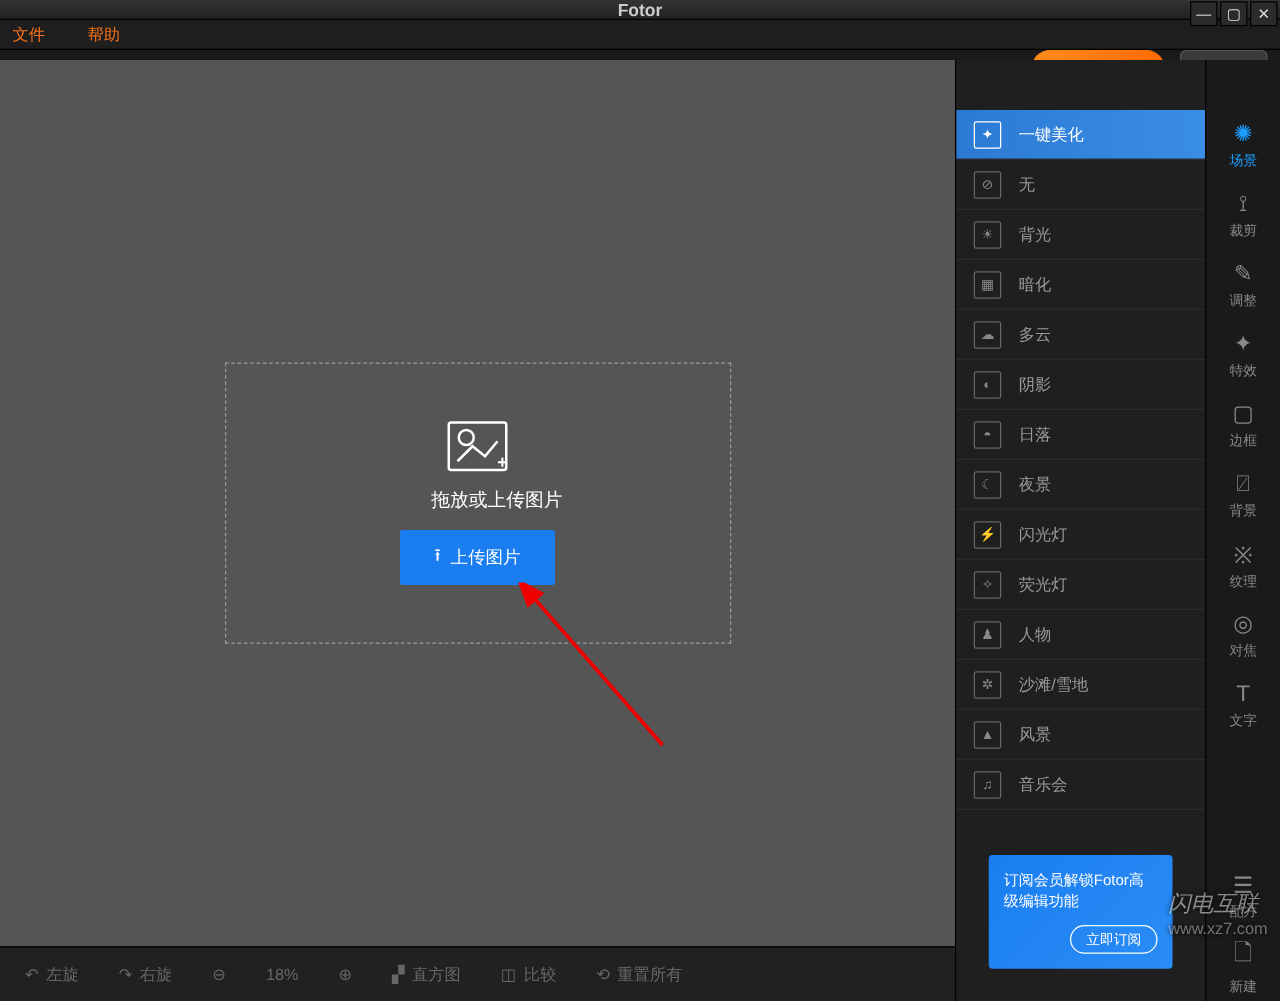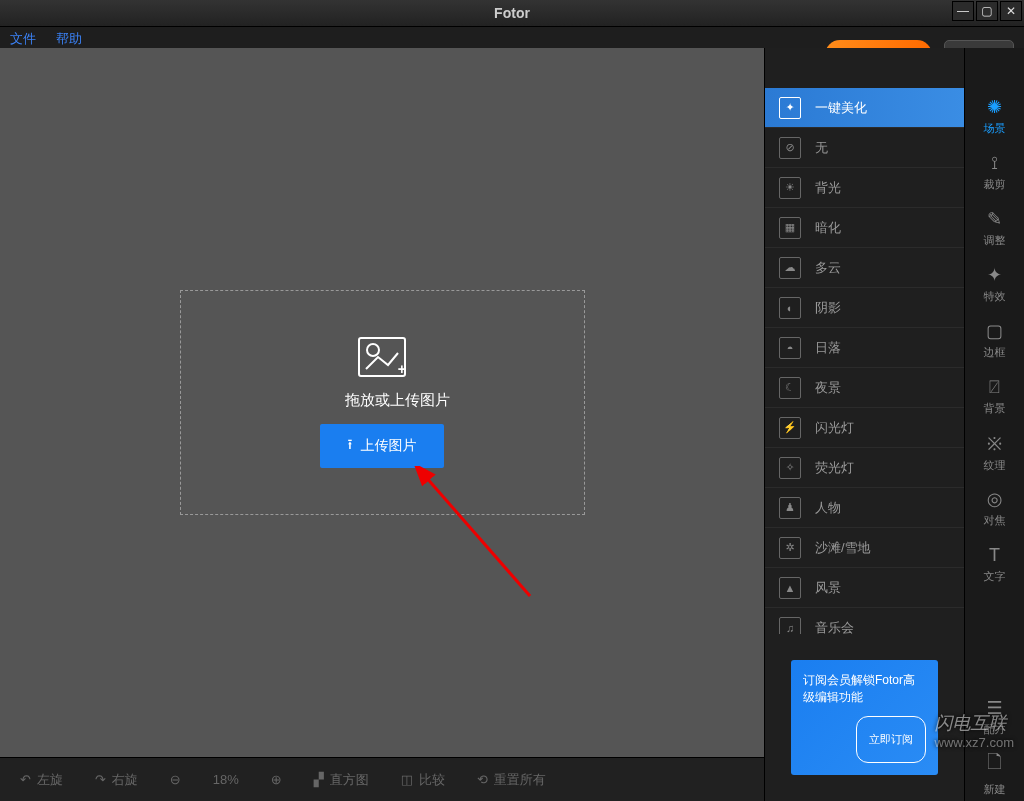--- a/index.html
+++ b/index.html
@@ -1,23 +1,23 @@
 <!DOCTYPE html>
 <html><head>
 <meta charset="utf-8">
 <style>
 * { margin: 0; padding: 0; box-sizing: border-box; font-family: "Microsoft YaHei", Arial, sans-serif; }
 body { width: 1024px; height: 801px; background: #1a1a1a; color: #ccc; overflow: hidden; position: relative; }
 
-.titlebar { height: 27px; background: linear-gradient(#333,#222); display: flex; align-items: center; justify-content: center; position: relative; border-bottom: 1px solid #000; }
+.titlebar { height: 16px; background: linear-gradient(#333,#222); display: flex; align-items: center; justify-content: center; position: relative; border-bottom: 1px solid #000; }
 .titlebar .title { color: #ccc; font-size: 14px; font-weight: bold; }
 .win-ctrls { position: absolute; right: 2px; top: 1px; display: flex; gap: 2px; }
 .win-btn { width: 22px; height: 20px; background: #2b2b2b; border: 1px solid #000; display: flex; align-items: center; justify-content: center; color: #ddd; font-size: 12px; }
 
-.menubar { height: 24px; background: #1e1e1e; display: flex; align-items: center; padding: 0 10px; gap: 20px; font-size: 13px; color: #3b82f6; border-bottom: 1px solid #000; }
+.menubar { height: 24px; background: #1e1e1e; display: flex; align-items: center; padding: 0 10px; gap: 34px; font-size: 13px; color: #f97316; border-bottom: 1px solid #000; }
 .menubar span { cursor: default; }
 
 .topright { position: absolute; right: 10px; top: 40px; display: flex; gap: 12px; align-items: center; }
 .pro-btn { background: linear-gradient(90deg,#ff8c1a,#ff6a00); color: #fff; height: 30px; padding: 0 18px; border-radius: 15px; display: flex; align-items: center; gap: 6px; font-size: 13px; font-weight: bold; }
 .home-btn { background: #3a3a3a; color: #ddd; height: 30px; padding: 0 14px; border-radius: 5px; display: flex; align-items: center; gap: 6px; font-size: 13px; border: 1px solid #555; }
 
 .main { position: absolute; top: 48px; left: 0; right: 0; bottom: 0; display: flex; }
 
 .canvas-area { flex: 1; background: #555; position: relative; display: flex; flex-direction: column; }
 .canvas-center { flex: 1; display: flex; align-items: center; justify-content: center; }
@@ -35,21 +35,21 @@
 .bb-item { display: flex; align-items: center; gap: 6px; }
 
 .side-panel { width: 200px; background: #1f1f1f; display: flex; flex-direction: column; border-left: 1px solid #000; padding-top: 40px; }
 .filter-list { flex: 1; overflow: hidden; }
 .filter-item { height: 40px; display: flex; align-items: center; padding: 0 14px; gap: 14px; color: #999; font-size: 13px; border-bottom: 1px solid #2b2b2b; }
 .filter-item.active { background: linear-gradient(90deg,#2b7ad4,#3a8de4); color: #fff; }
 .filter-icon { width: 22px; height: 22px; border: 1px solid #666; border-radius: 2px; display: flex; align-items: center; justify-content: center; font-size: 11px; color: #888; }
 .filter-item.active .filter-icon { border-color: #fff; color: #fff; }
 
 .promo { margin: 26px; background: linear-gradient(135deg,#1a7ef0,#2a8cf5); border-radius: 3px; padding: 12px; color: #fff; font-size: 12px; }
-.promo .sub-btn { display: inline-block; margin-top: 10px; border: 1px solid #fff; border-radius: 12px; padding: 15px 12px; font-size: 11px; float: right; }
+.promo .sub-btn { display: inline-block; margin-top: 10px; border: 1px solid #fff; border-radius: 12px; padding: 3px 12px; font-size: 11px; float: right; }
 
 .tool-rail { width: 60px; background: #1a1a1a; display: flex; flex-direction: column; align-items: center; padding-top: 40px; border-left: 1px solid #000; }
 .tool-item { width: 100%; height: 56px; display: flex; flex-direction: column; align-items: center; justify-content: center; gap: 3px; color: #888; font-size: 11px; }
 .tool-item.active { color: #1a9eff; }
 .tool-ico { font-size: 18px; }
 .tool-gap { flex: 1; }
 
 .watermark { position: absolute; right: 10px; bottom: 51px; color: rgba(255,255,255,0.5); font-size: 18px; font-style: italic; z-index: 20; pointer-events: none; text-shadow: 0 0 4px #000; }
 .watermark small { display:block; font-size:13px; color:rgba(255,255,255,0.4); font-style:normal; text-align:right;}
 </style>

